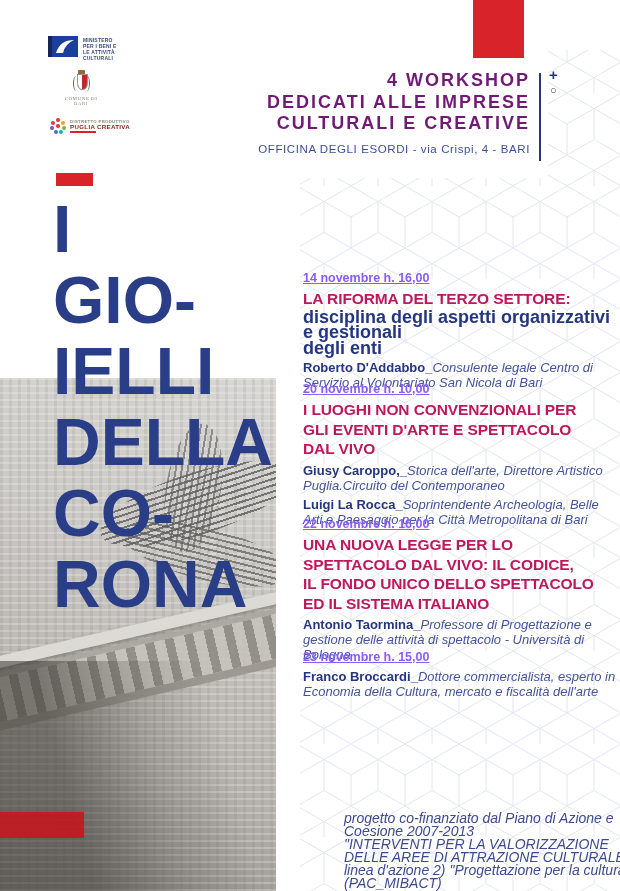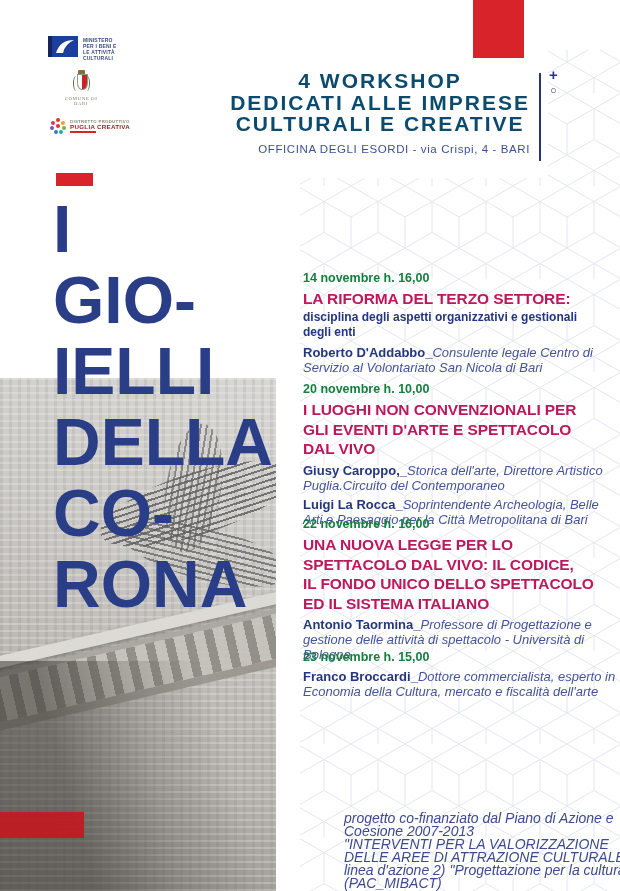--- a/index.html
+++ b/index.html
@@ -28,21 +28,21 @@
   .pc-star{position:relative;width:16px;height:16px;flex:0 0 auto;}
   .pc-dot{position:absolute;width:4px;height:4px;border-radius:50%;}
   .pc-text{line-height:5px;}
   .pc-line1{font-size:4.3px;font-weight:bold;color:#8c8577;letter-spacing:.3px;}
   .pc-line2{font-size:6.2px;font-weight:bold;color:#8f1d12;letter-spacing:.3px;}
   .pc-urlbar{margin-top:1.5px;width:26px;height:2px;background:#d8232a;}
 
   
   .red-rect{position:absolute;left:473px;top:0;width:51px;height:58px;background:#d8232a;z-index:2;}
   .header-block{position:absolute;right:90px;top:70px;text-align:right;z-index:3;}
-  .header-title{font-size:21px;font-weight:bold;letter-spacing:2px;color:#0c4a6e;line-height:21.5px;white-space:pre-line;text-align:center;}
+  .header-title{font-size:18px;font-weight:bold;letter-spacing:2px;color:#701a75;line-height:21.5px;white-space:pre-line;}
   .header-venue{margin-top:8px;font-size:11.5px;color:#3d4f9a;letter-spacing:.6px;}
   .header-divider{position:absolute;left:539px;top:73px;width:2px;height:88px;background:#27357e;z-index:3;}
   .plus-glyph{position:absolute;left:549px;top:66px;font-size:15px;font-weight:bold;color:#27357e;z-index:3;}
   .circle-glyph{position:absolute;left:550px;top:84px;font-size:11px;color:#27357e;z-index:3;}
 
   
   .main-title{position:absolute;left:53px;top:173px;z-index:4;}
   .red-dash{width:37px;height:13px;background:#d8232a;margin:0 0 8px 3px;}
   .title-lines{font-size:66px;font-weight:bold;color:#2a3d87;line-height:71px;letter-spacing:0;white-space:pre-line;}
 
@@ -63,23 +63,23 @@
   .frond2{right:-15px;top:150px;width:170px;height:52px;transform:rotate(14deg);
       background:repeating-linear-gradient(0deg,rgba(92,92,90,.7) 0 2px,transparent 2px 6px);}
   .frond3{right:55px;top:45px;width:55px;height:130px;transform:rotate(9deg);
       background:repeating-linear-gradient(90deg,rgba(92,92,90,.6) 0 2px,transparent 2px 6px);}
   .photo-shadow{position:absolute;left:0;bottom:0;width:100%;height:230px;
       background:linear-gradient(75deg,rgba(58,55,50,.55) 0 28%,rgba(58,55,50,.2) 55%,transparent 78%);}
   .photo-redbar{position:absolute;left:0;top:434px;width:84px;height:26px;background:rgba(198,22,30,.88);}
 
   
   .ws{position:absolute;left:303px;width:316px;z-index:3;}
-  .ws-date{font-size:12.5px;font-weight:bold;color:#15803d;line-height:15px;margin-bottom:3px;}
+  .ws-date{font-size:12.5px;font-weight:bold;color:#8b5cf6;line-height:15px;margin-bottom:3px;text-decoration:underline;}
   .ws-title{font-size:15.5px;font-weight:bold;color:#be185d;line-height:19.5px;white-space:pre-line;letter-spacing:-.1px;}
-  .ws-sub{font-size:12px;font-weight:bold;color:#24367f;line-height:15.5px;white-space:pre-line;margin-top:1px;}
+  .ws-sub{font-size:18px;font-weight:bold;color:#24367f;line-height:15.5px;white-space:pre-line;margin-top:1px;}
   .sp{font-size:13px;color:#24367f;line-height:15px;margin-top:4px;}
   .sp-name{font-weight:bold;}
   .sp-desc{font-style:italic;color:#44539a;font-weight:normal;}
 
   .footer{position:absolute;left:308px;top:812px;width:305px;z-index:3;
       font-size:14px;font-style:italic;color:#3d4a8e;line-height:13px;white-space:pre-line;margin-left:36px;}
 </style>
 </head>
 <body>
 

